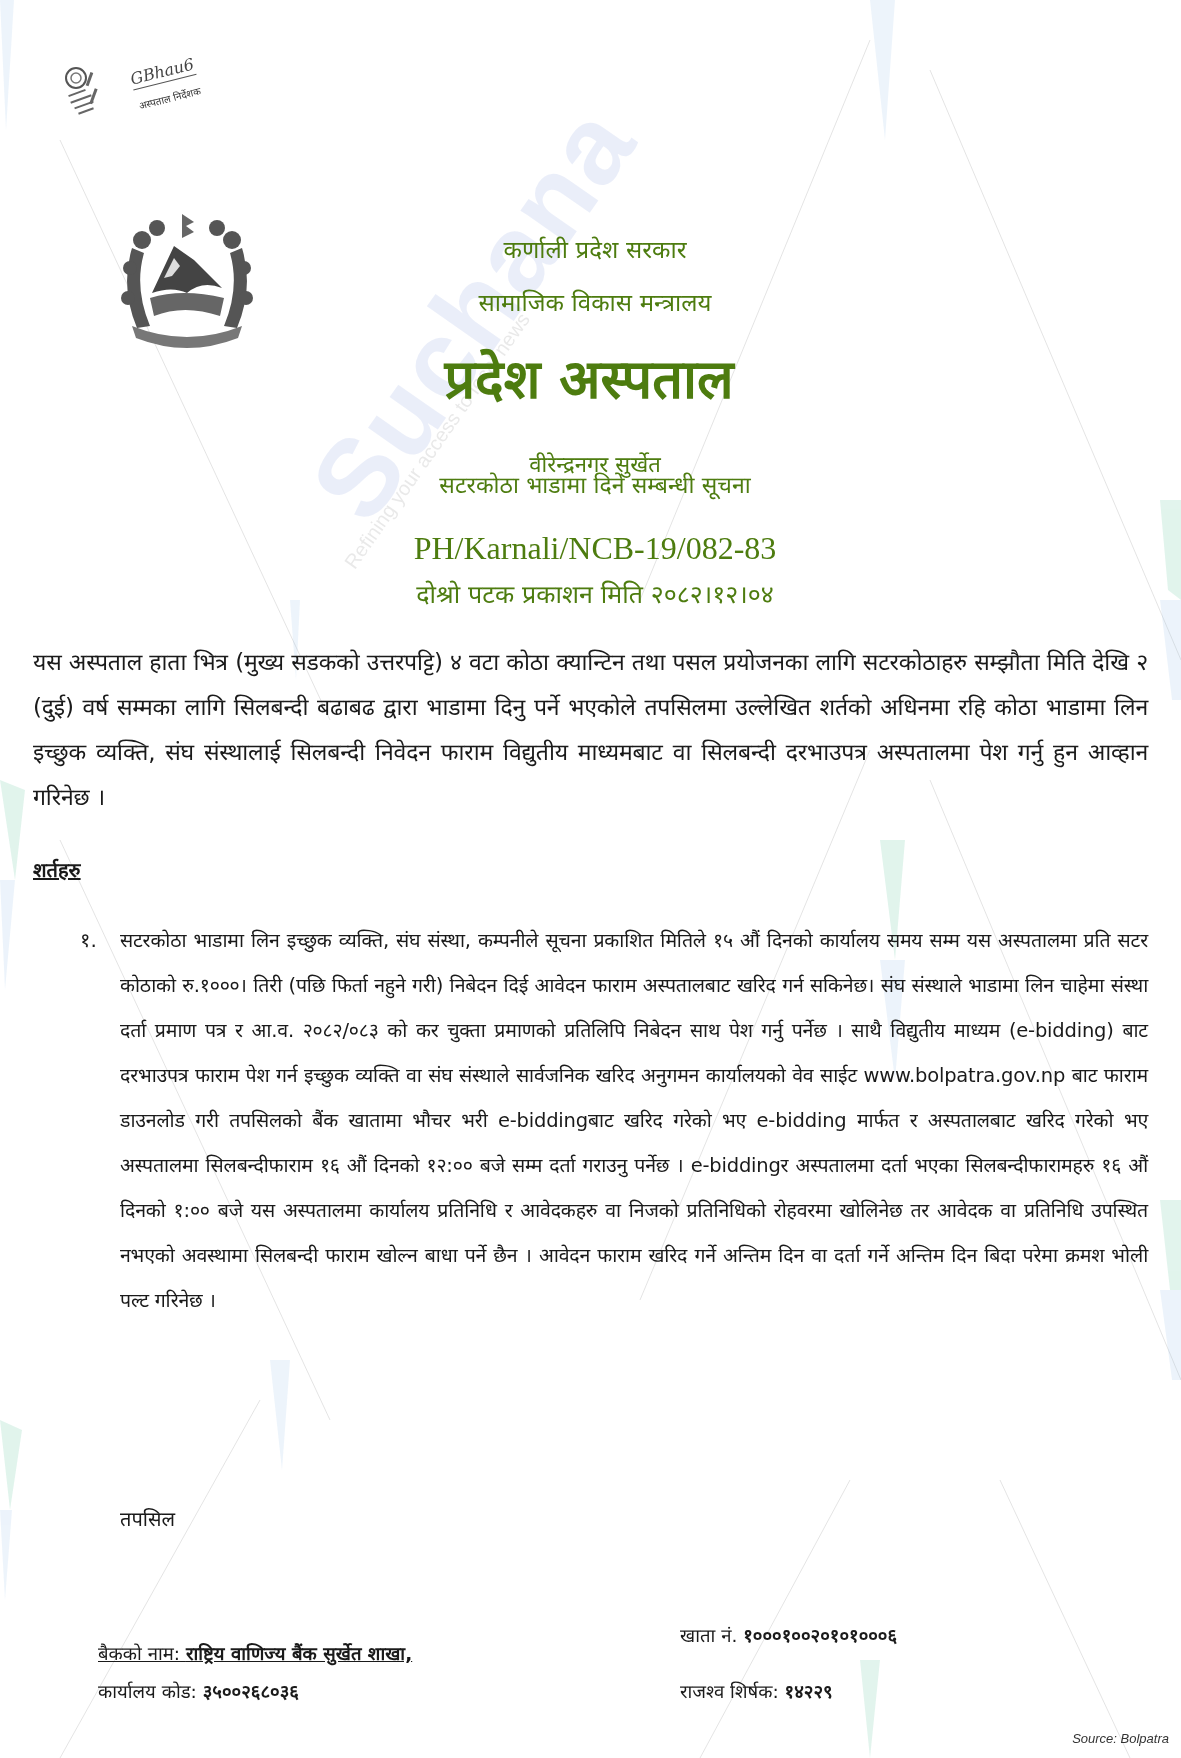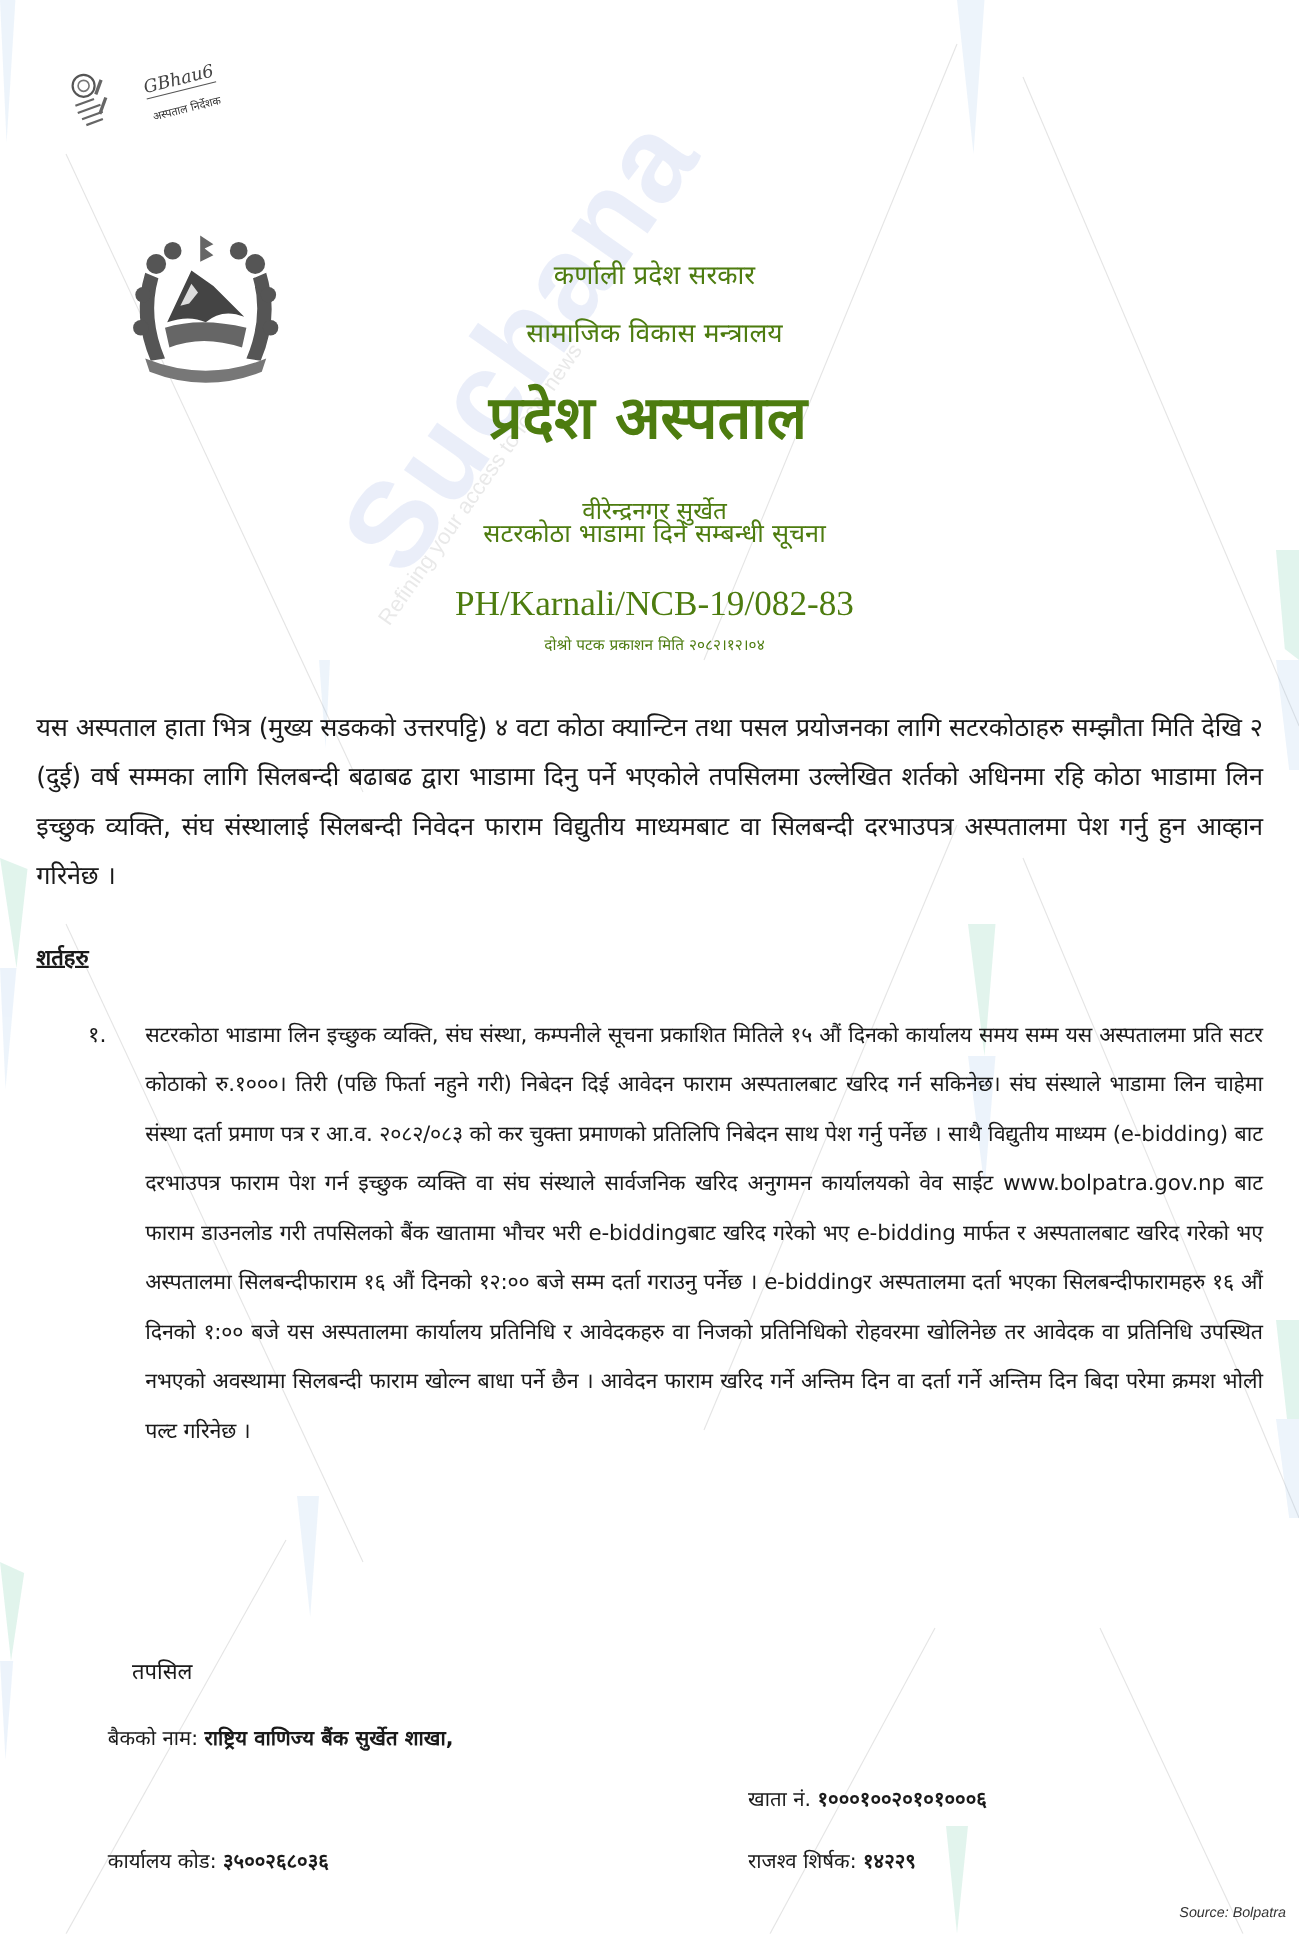--- a/index.html
+++ b/index.html
@@ -35,42 +35,42 @@
   .emblem { position: absolute; left: 112px; top: 208px; width: 150px; height: 150px; }
 
   .header { position: absolute; left: 300px; width: 590px; text-align: center; }
   .h-line { font-family: "DejaVu Serif", serif; color: #4d7c0f; }
   .h1 { position: absolute; top: 232px; font-size: 24px; left:0; right:0; }
   .h2 { position: absolute; top: 285px; font-size: 24px; left:0; right:0;text-align:center; }
   .h3 { position: absolute; top: 340px; font-size: 54px; font-weight: bold; left:0; right:12px; }
   .h4 { position: absolute; top: 420px; font-size: 22px; left:0; right:0;margin-top:28px; }
   .h5 { position: absolute; top: 468px; font-size: 23px; left:0; right:0; }
   .h6 { position: absolute; top: 530px; font-size: 32px; font-family: "Liberation Serif", serif; left:0; right:0; }
-  .h7 { position: absolute; top: 576px; font-size: 14px; left:0; right:0; }
+  .h7 { position: absolute; top: 576px; font-size: 25px; left:0; right:0; }
 
   .para {
     position: absolute; left: 33px; width: 1115px; top: 640px;
     font-size: 23px; line-height: 45px; text-align: justify; text-align-last: left;
     font-family: "DejaVu Sans", sans-serif; letter-spacing: -0.2px;
   }
   .terms-heading {
     position: absolute; left: 33px; top: 856px; font-size: 20px;
     font-weight: bold; text-decoration: underline;
   }
   .term { position: absolute; left: 80px; width: 1068px; top: 918px; display: flex; }
   .term-num { width: 40px; font-size: 20px; line-height: 45px; flex: none; }
   .term-text {
-    font-size: 19.5px; line-height: 45px; text-align: justify; letter-spacing: -0.2px; margin-left: 12px;
+    font-size: 19.5px; line-height: 45px; text-align: justify; letter-spacing: -0.2px;
   }
   .tapsil { position: absolute; left: 120px; top: 1505px; font-size: 20px; }
 
   .bank-row { position: absolute; left: 98px; font-size: 18.5px; }
   .bank-row .lbl { font-weight: normal; }
   .bank-row .val { font-weight: bold; }
-  .row1 { top: 1566px; }
+  .row1 { top: 1640px; text-decoration: underline; }
   .row2 { top: 1622px; }
   .row3 { top: 1678px; }
   .right-col { position: absolute; left: 680px; font-size: 18.5px; }
   .right-col .val { font-weight: bold; }
   .r2 { top: 1622px; }
   .r3 { top: 1678px; }
 
   .source {
     position: absolute; right: 12px; bottom: 12px; font-size: 13px;
     font-style: italic; font-family: "Liberation Sans", sans-serif; color: #333;

